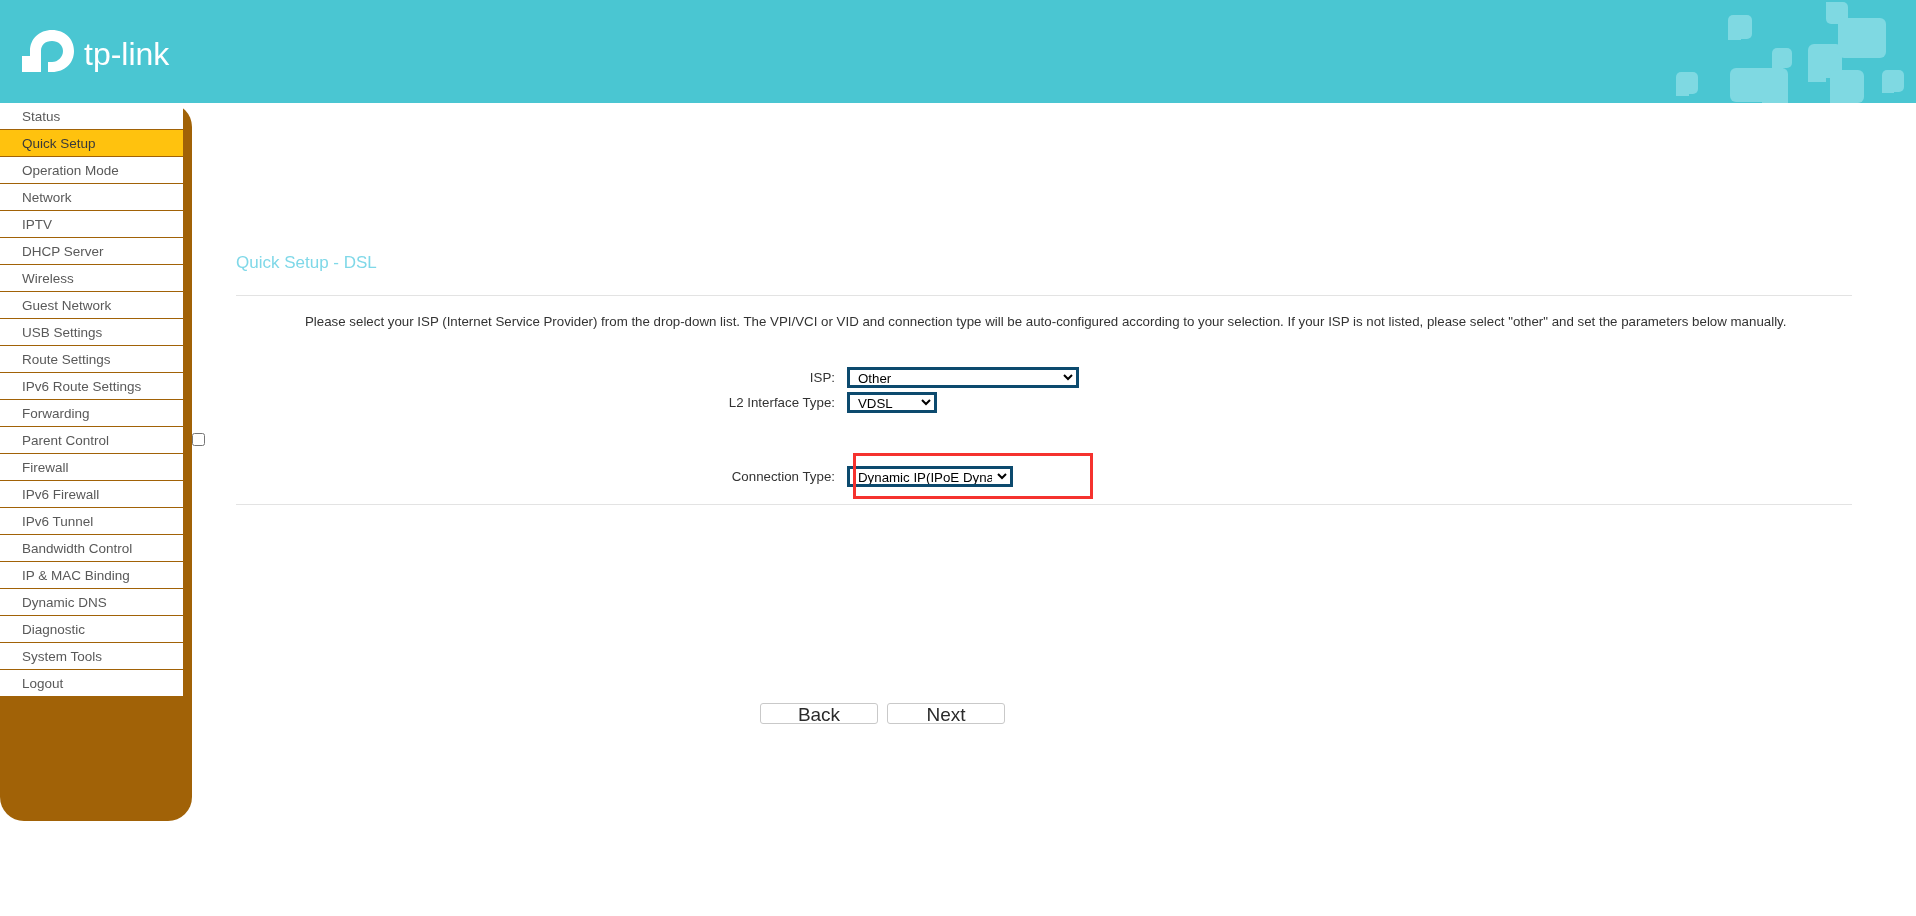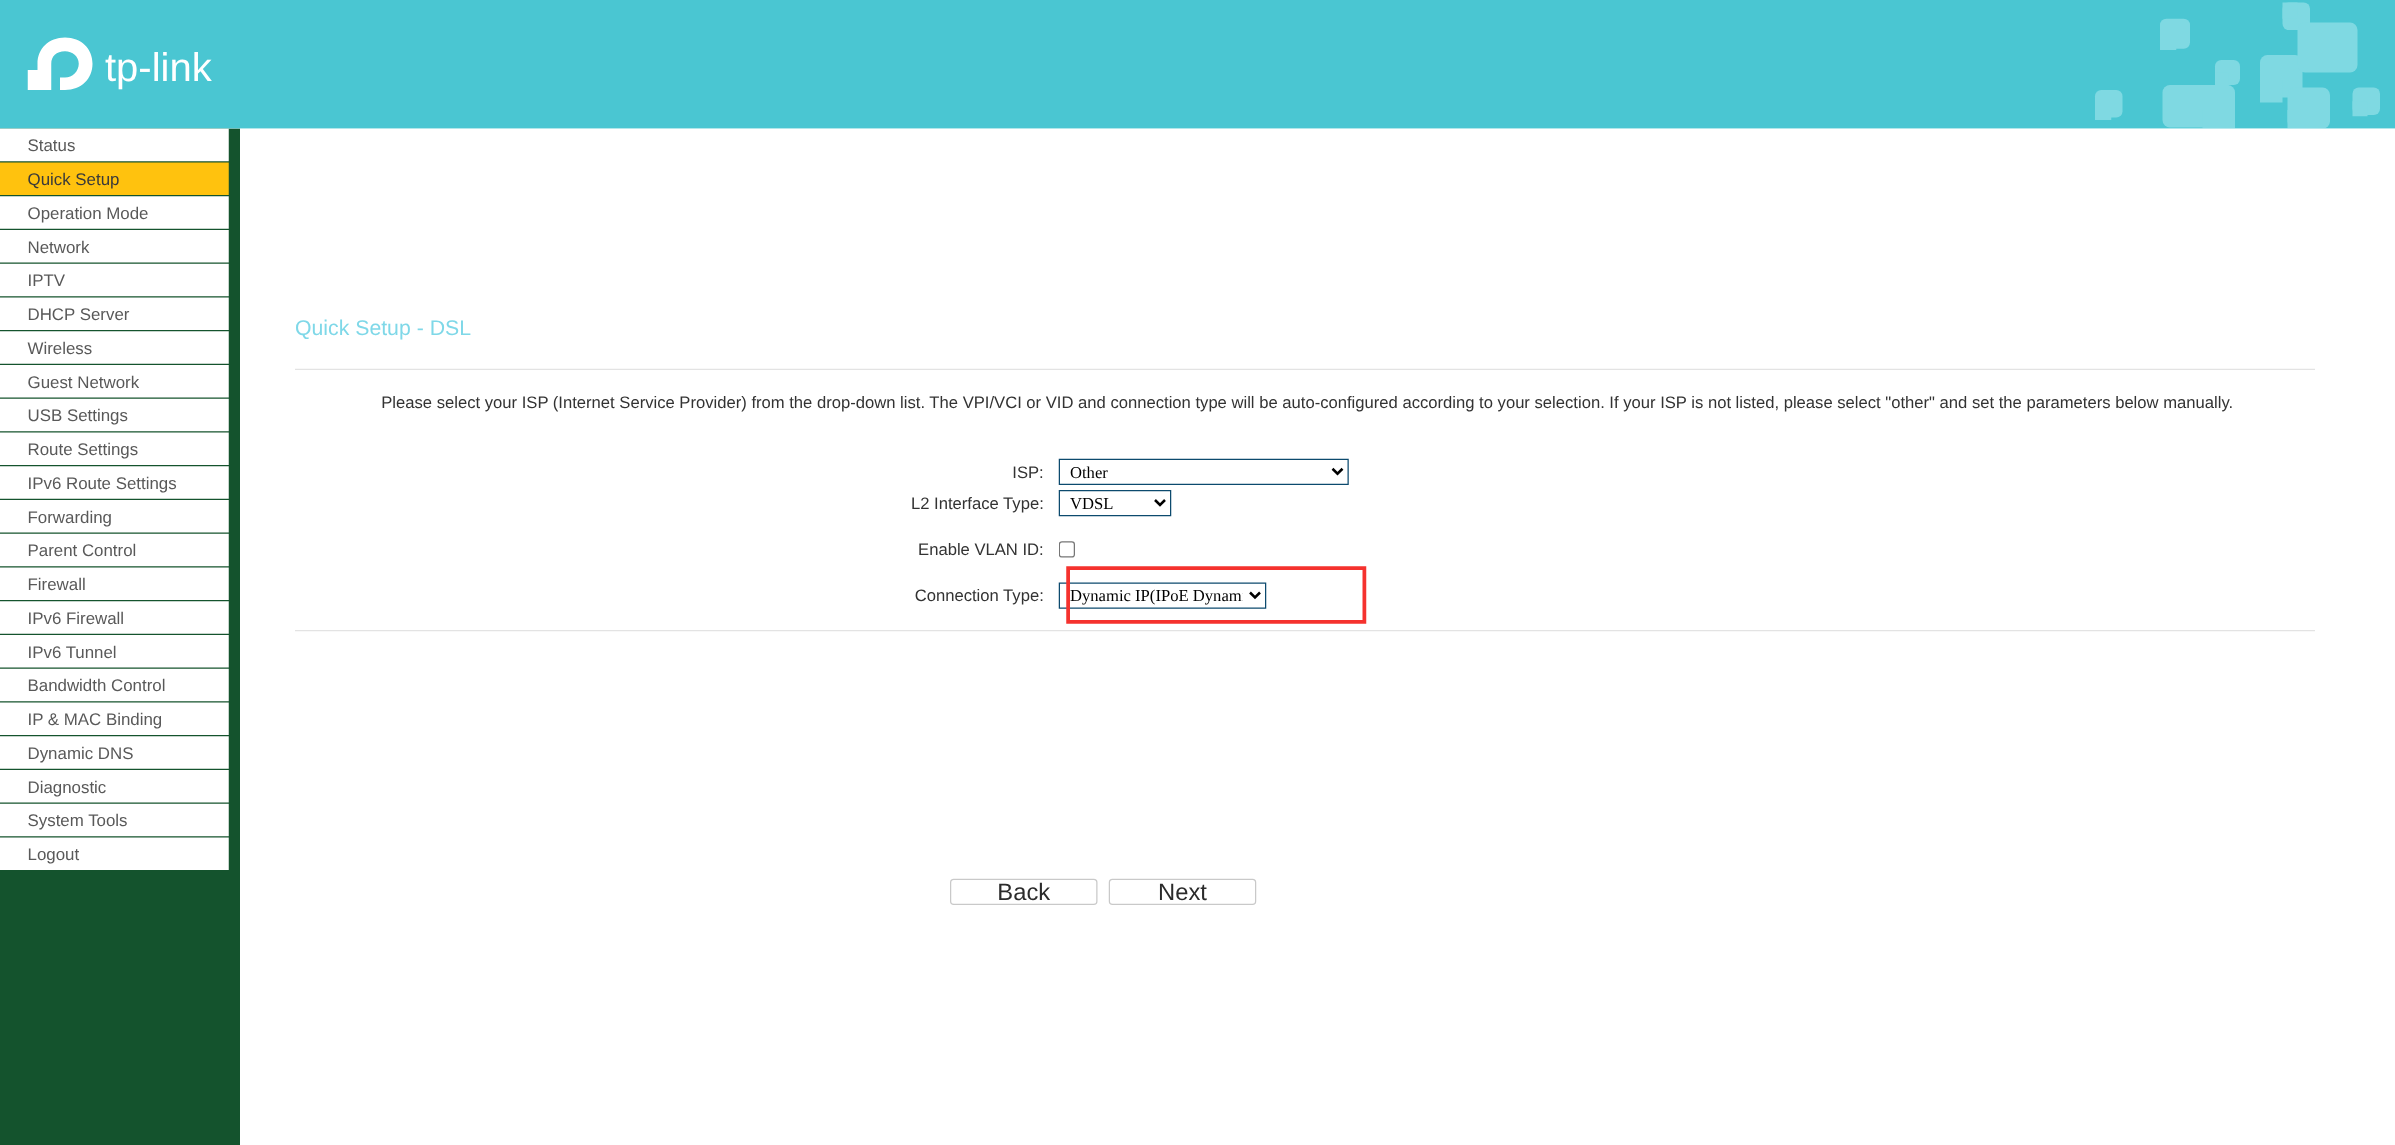--- a/index.html
+++ b/index.html
@@ -57,23 +57,24 @@
     width: 1916px;
     height: 813px;
     background: #ffffff;
   }
 
   
   .sidebar {
     position: absolute;
     left: 0; top: 0;
     width: 192px;
-    height: 813px;
-    background: #14532d;
+    height: 718px;
+    background: #a16207;
     padding: 0 9px 0 0;
+    border-radius: 24px;
   }
   .nav-item {
     position: relative;
     height: 26px;
     background: #ffffff;
     margin-bottom: 1px;
     display: flex;
     align-items: center;
     padding-left: 22px;
     font-size: 13.5px;
@@ -136,25 +137,25 @@
   .frow.gap { margin-top: 13px; }
   .flabel {
     width: 655px;
     text-align: right;
     padding-right: 12px;
     font-size: 13.3px;
     color: #333333;
     white-space: nowrap;
   }
   select.fsel {
-    font-family: Liberation Serif, serif;
+    font-family: Liberation Sans, sans-serif;
     font-size: 13.3px;
     color: #000000;
     background: #ffffff;
-    border: 1px solid #0c4a6e;
+    border: 3px solid #0c4a6e;
     height: 21px;
     padding: 0 2px 0 4px;
     border-radius: 0;
   }
   .sel-isp  { width: 232px; }
   .sel-l2   { width: 90px; }
   .sel-conn { width: 166px; }
   input.fchk {
     width: 13px; height: 13px;
     margin: 0;
@@ -325,21 +326,20 @@
       </div>
 
       <div class="frow">
         <div class="flabel">L2 Interface Type:</div>
         <select class="fsel sel-l2">
           <option>VDSL</option>
         </select>
       </div>
 
       <div class="frow gap">
-        <div class="flabel">Enable VLAN ID:</div>
         <input type="checkbox" class="fchk" style="">
       </div>
 
       <div class="frow gap">
         <div class="flabel">Connection Type:</div>
         <select class="fsel sel-conn">
           <option>Dynamic IP(IPoE Dynamic IP)</option>
         </select>
       </div>
 

